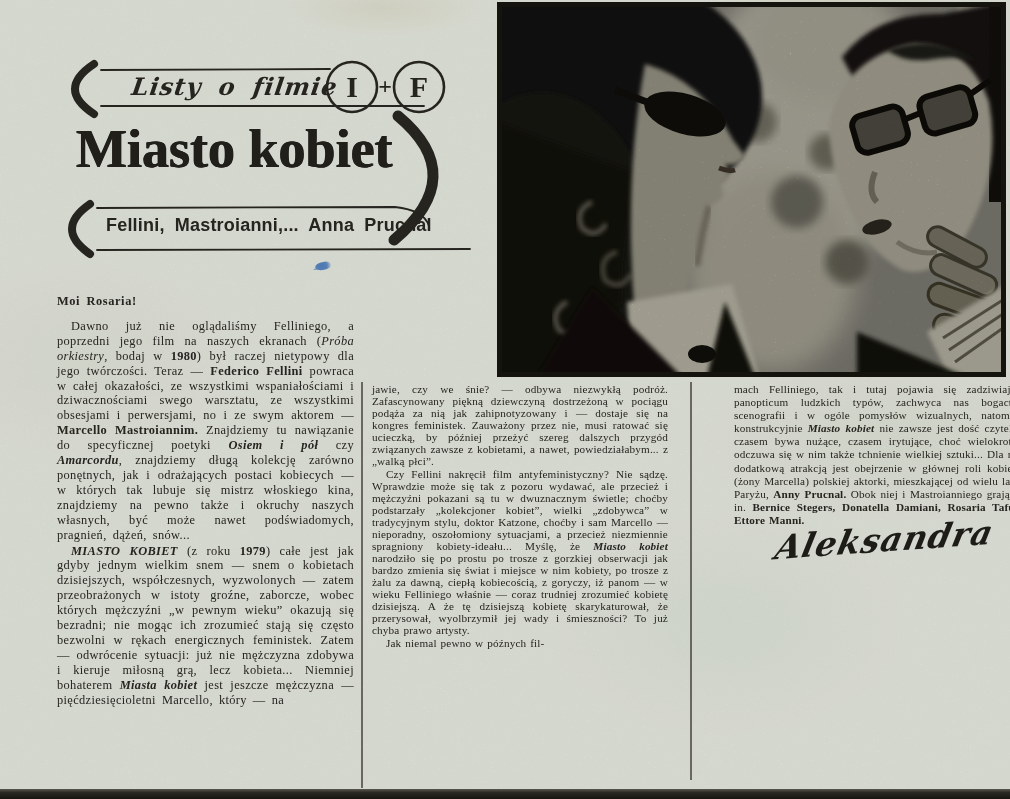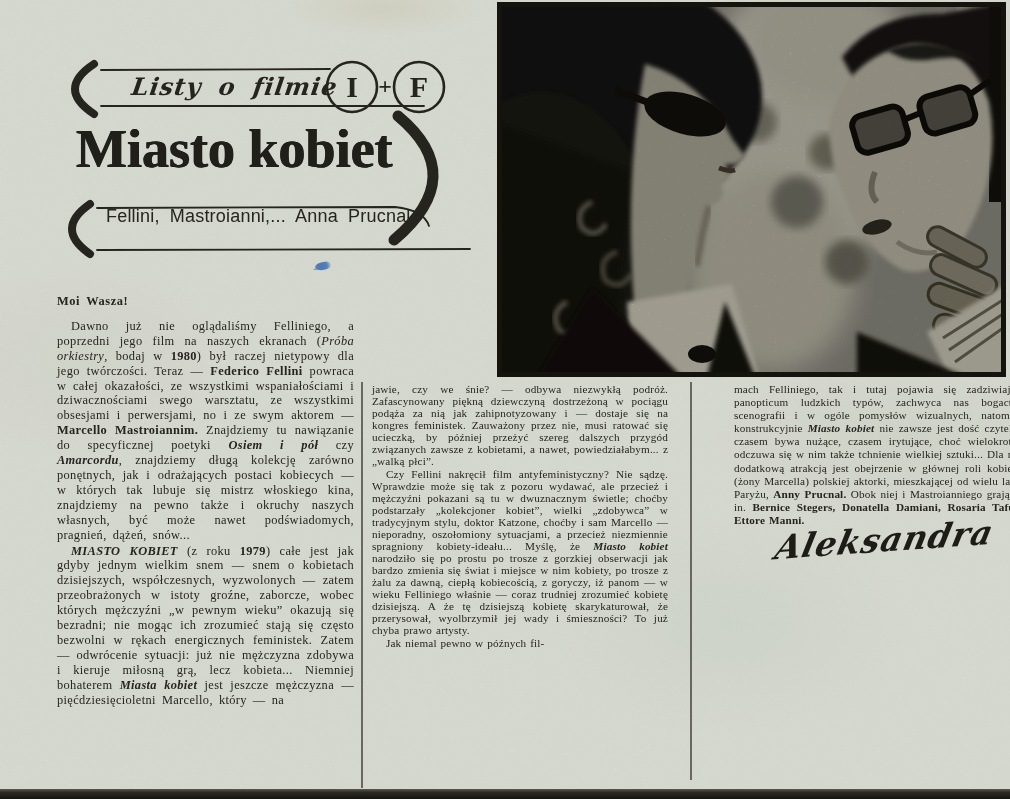--- a/index.html
+++ b/index.html
@@ -29,22 +29,22 @@
     font-family:"Liberation Serif", serif;font-weight:bold;font-size:30px;color:#26241e;}
   .logo-plus{position:absolute;width:26px;text-align:center;font-weight:bold;font-size:24px;color:#26241e;}
   .title{
     position:absolute;left:76px;top:122px;margin:0;width:340px;
     font-family:"Liberation Serif", serif;font-weight:bold;font-size:54px;line-height:1;
     letter-spacing:0px;color:#211f1a;
     text-shadow:.6px 0 0 #211f1a, -.4px 0 0 #211f1a;
     white-space:nowrap;
   }
   .subtitle{
-    position:absolute;left:106px;top:206px;width:340px;
-    font-family:"Liberation Sans", sans-serif;font-weight:normal;font-size:18px;
+    position:absolute;left:106px;top:215px;width:340px;
+    font-family:"Liberation Sans", sans-serif;font-weight:bold;font-size:18px;
     letter-spacing:.2px;word-spacing:5px;color:#26241e;white-space:nowrap;
   }
   .blue-smudge{
     position:absolute;left:315px;top:262px;width:16px;height:8px;border-radius:60% 40% 50% 50%;
     background:radial-gradient(circle at 40% 50%, #3f6fae 0%, #4a77b4 55%, rgba(74,119,180,0) 100%);
     transform:rotate(-8deg);opacity:.9;
     box-shadow:-5px 2px 0 -3px rgba(63,111,174,.6);
   }
 
   
@@ -182,21 +182,21 @@
         <path d="M430 330 L509 282 L509 375 L452 375 Z" fill="#d9d5c2" filter="url(#b2)"></path>
         <path d="M446 336 L509 296 M452 348 L509 310 M458 360 L509 324" stroke="#6e6a58" stroke-width="3" fill="none"></path>
         <path d="M360 330 L470 375 L360 375 Z" fill="#131209" filter="url(#b2)"></path>
       </g>
       <rect width="509" height="375" filter="url(#grainP)" opacity="0.28"></rect>
       <rect x="2.5" y="2.5" width="504" height="370" fill="none" stroke="#14130e" stroke-width="5"></rect>
     </svg>
   </figure>
 
   <section class="col col1">
-    <p class="salutation"><span class="b">Moi Wasza!</span></p>
+    <p class="salutation"><span class="b">Moi Rosaria!</span></p>
     <p class="indent"><span>Dawno już nie oglądaliśmy Felliniego, a poprzedni jego film na naszych ekranach (</span><span class="i">Próba orkiestry</span><span>, bodaj w </span><span class="b">1980</span><span>) był raczej nietypowy dla jego twórczości. Teraz — </span><span class="b">Federico Fellini</span><span> powraca w całej okazałości, ze wszystkimi wspaniałościami i dziwacznościami swego warsztatu, ze wszystkimi obsesjami i perwersjami, no i ze swym aktorem — </span><span class="b">Marcello Mastroiannim.</span><span> Znajdziemy tu nawiązanie do specyficznej poetyki </span><span class="b i">Osiem i pół</span><span> czy </span><span class="b i">Amarcordu</span><span>, znajdziemy długą kolekcję zarówno ponętnych, jak i odrażających postaci kobiecych — w których tak lubuje się mistrz włoskiego kina, znajdziemy na pewno także i okruchy naszych własnych, być może nawet podświadomych, pragnień, dążeń, snów...</span></p>
     <p class="indent"><span class="b i">MIASTO KOBIET</span><span> (z roku </span><span class="b">1979</span><span>) całe jest jak gdyby jednym wielkim snem — snem o kobietach dzisiejszych, współczesnych, wyzwolonych — zatem przeobrażonych w istoty groźne, zaborcze, wobec których mężczyźni „w pewnym wieku” okazują się bezradni; nie mogąc ich zrozumieć stają się często bezwolni w rękach energicznych feministek. Zatem — odwrócenie sytuacji: już nie mężczyzna zdobywa i kieruje miłosną grą, lecz kobieta... Niemniej bohaterem </span><span class="b i">Miasta kobiet</span><span> jest jeszcze mężczyzna — pięćdziesięcioletni Marcello, który — na</span></p>
   </section>
 
   <div class="rule rule1"></div>
 
   <section class="col col2">
     <p><span>jawie, czy we śnie? — odbywa niezwykłą podróż. Zafascynowany piękną dziewczyną dostrzeżoną w pociągu podąża za nią jak zahipnotyzowany i — dostaje się na kongres feministek. Zauważony przez nie, musi ratować się ucieczką, by później przeżyć szereg dalszych przygód związanych zawsze z kobietami, a nawet, powiedziałabym... z „walką płci”.</span></p>
     <p class="indent"><span>Czy Fellini nakręcił film antyfeministyczny? Nie sądzę. Wprawdzie może się tak z pozoru wydawać, ale przecież i mężczyźni pokazani są tu w dwuznacznym świetle; choćby podstarzały „kolekcjoner kobiet”, wielki „zdobywca” w tradycyjnym stylu, doktor Katzone, choćby i sam Marcello — nieporadny, oszołomiony sytuacjami, a przecież niezmiennie spragniony kobiety-ideału... Myślę, że </span><span class="b i">Miasto kobiet</span><span> narodziło się po prostu po trosze z gorzkiej obserwacji jak bardzo zmienia się świat i miejsce w nim kobiety, po trosze z żalu za dawną, ciepłą kobiecością, z goryczy, iż panom — w wieku Felliniego właśnie — coraz trudniej zrozumieć kobietę dzisiejszą. A że tę dzisiejszą kobietę skarykaturował, że przerysował, wyolbrzymił jej wady i śmieszności? To już chyba prawo artysty.</span></p>
     <p class="indent"><span>Jak niemal pewno w późnych fil-</span></p>

